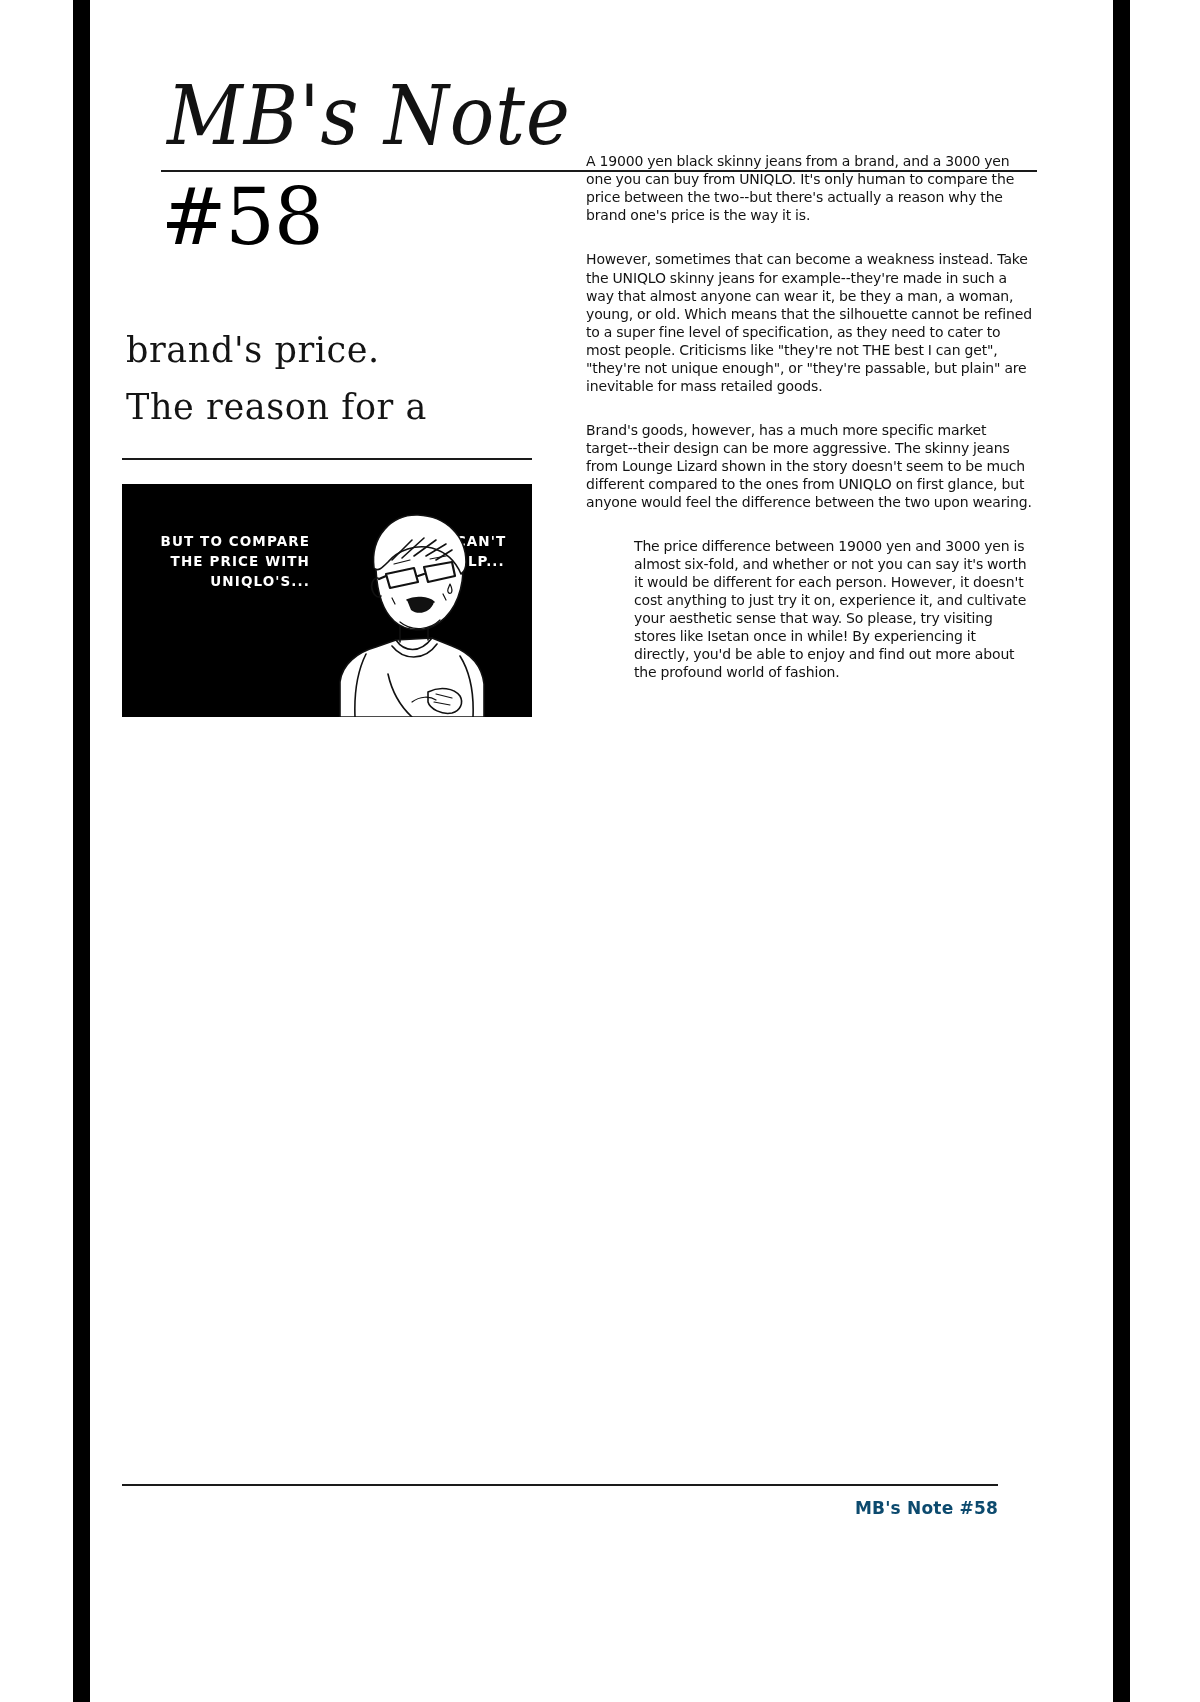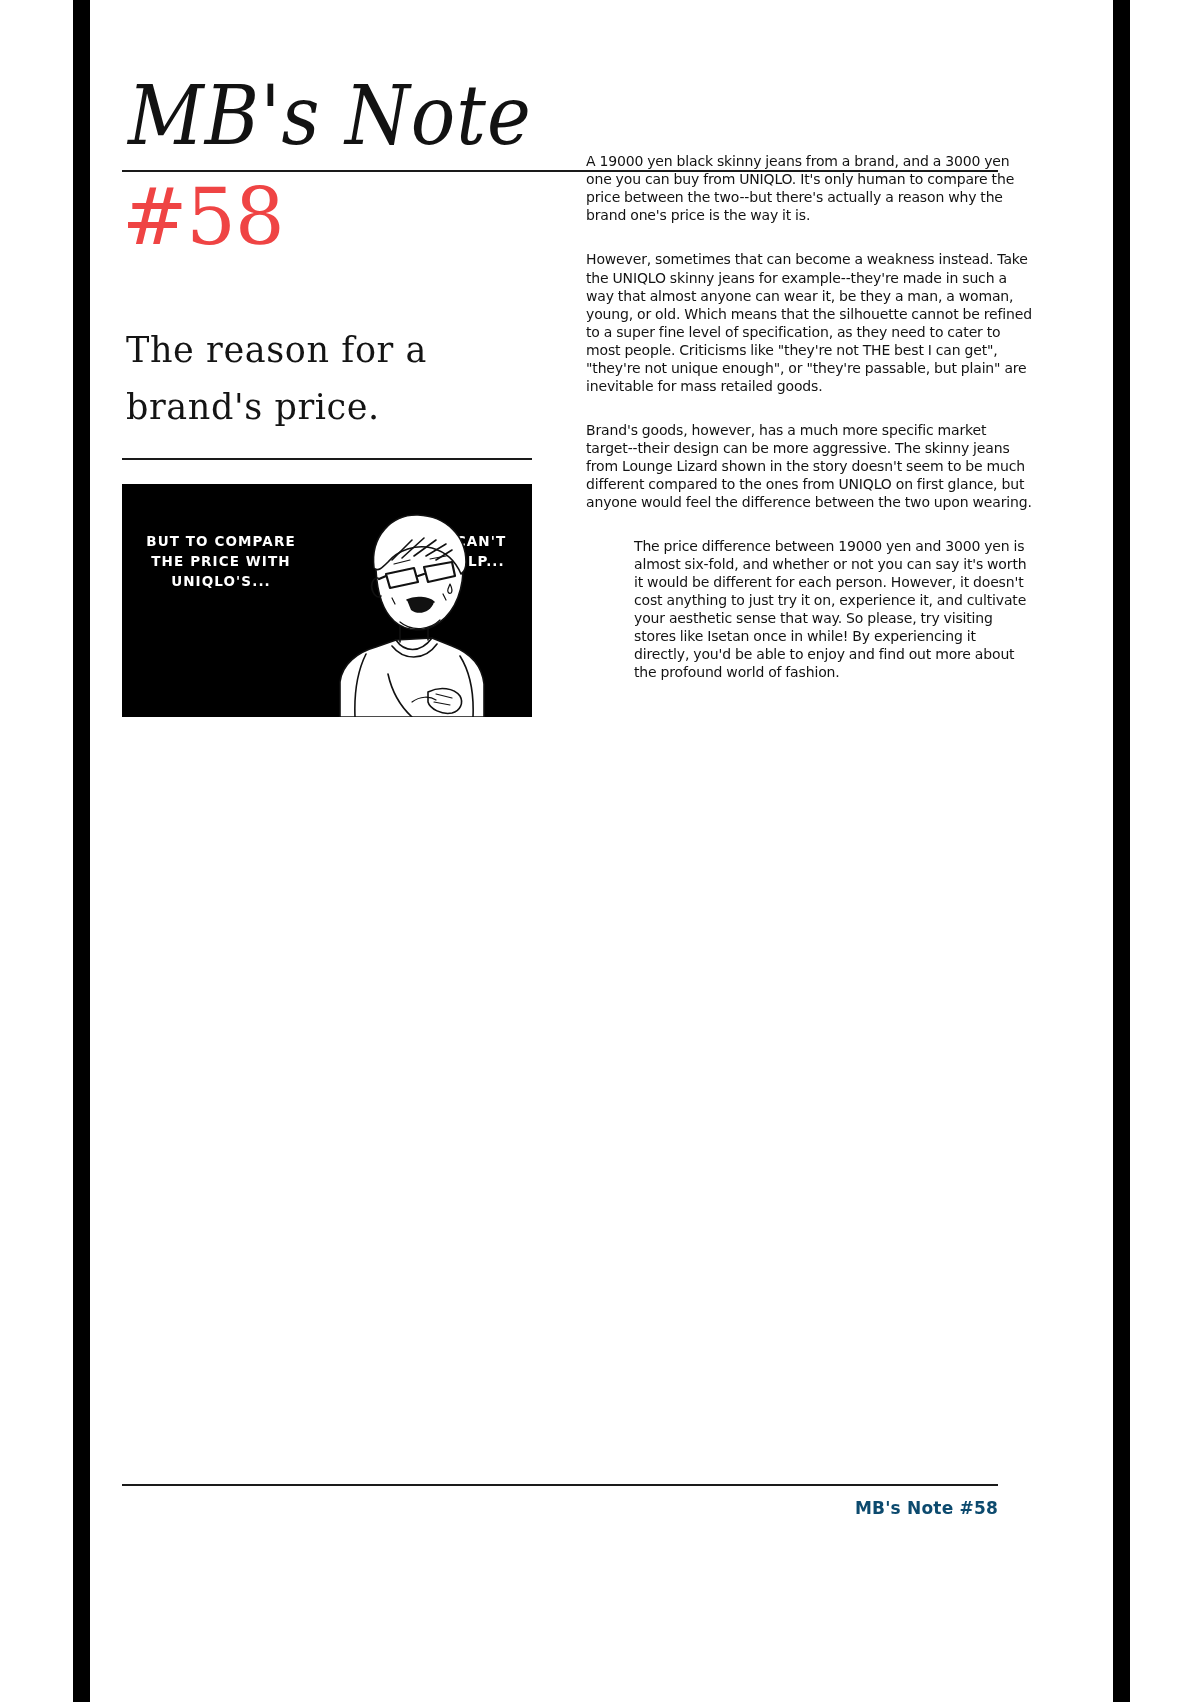--- a/index.html
+++ b/index.html
@@ -42,20 +42,21 @@
     position: absolute;
     left: 32px;
     top: 84px;
     width: 910px;
   }
 
   
   .masthead {
     position: relative;
     width: 876px;
+    margin-left: 39px;
   }
 
   .masthead-title {
     font-family: "DejaVu Serif", "Liberation Serif", serif;
     font-style: italic;
     font-weight: 400;
     font-size: 74px;
     line-height: 0.95;
     letter-spacing: 1px;
     color: #121212;
@@ -70,21 +71,21 @@
     width: 876px;
     height: 2px;
     background: #1a1a1a;
   }
 
   .issue-number {
     font-family: "DejaVu Serif", "Liberation Serif", serif;
     font-weight: 400;
     font-size: 78px;
     line-height: 1.0;
-    color: #ef4444;
+    color: #000000;
     margin-top: 6px;
     letter-spacing: -1px;
   }
 
   
   .grid {
     position: relative;
     display: flex;
     gap: 0;
     margin-top: -104px;
@@ -136,21 +137,21 @@
     position: absolute;
     color: #ffffff;
     font-family: "DejaVu Sans", sans-serif;
     font-weight: 700;
     font-size: 13.5px;
     line-height: 1.5;
     letter-spacing: 1.1px;
     text-align: center;
     text-transform: uppercase;
   }
-  .caption-left  { left: 10px;  top: 47px;  width: 178px; }
+  .caption-left  { left: 10px;  top: 47px;  width: 178px; text-align: right; }
   .caption-right { right: 8px;  top: 47px;  width: 98px; }
 
   
   .panel-art {
     position: absolute;
     left: 178px;
     top: 22px;
     width: 220px;
     height: 211px;
   }
@@ -205,22 +206,22 @@
         <div class="masthead-title">MB's Note</div>
         <div class="masthead-rule"></div>
         <div class="issue-number">#58</div>
       </div>
 
       <div class="grid">
 
         <div class="col-left">
 
           <div class="headline">
+            <div>brand's price.</div>
             <div>The reason for a</div>
-            <div>brand's price.</div>
           </div>
 
           <div class="headline-rule"></div>
 
           <div class="panel">
 
             <div class="panel-caption caption-left">BUT TO COMPARE THE PRICE WITH UNIQLO'S...</div>
 
             <div class="panel-caption caption-right">I CAN'T HELP...</div>
 

